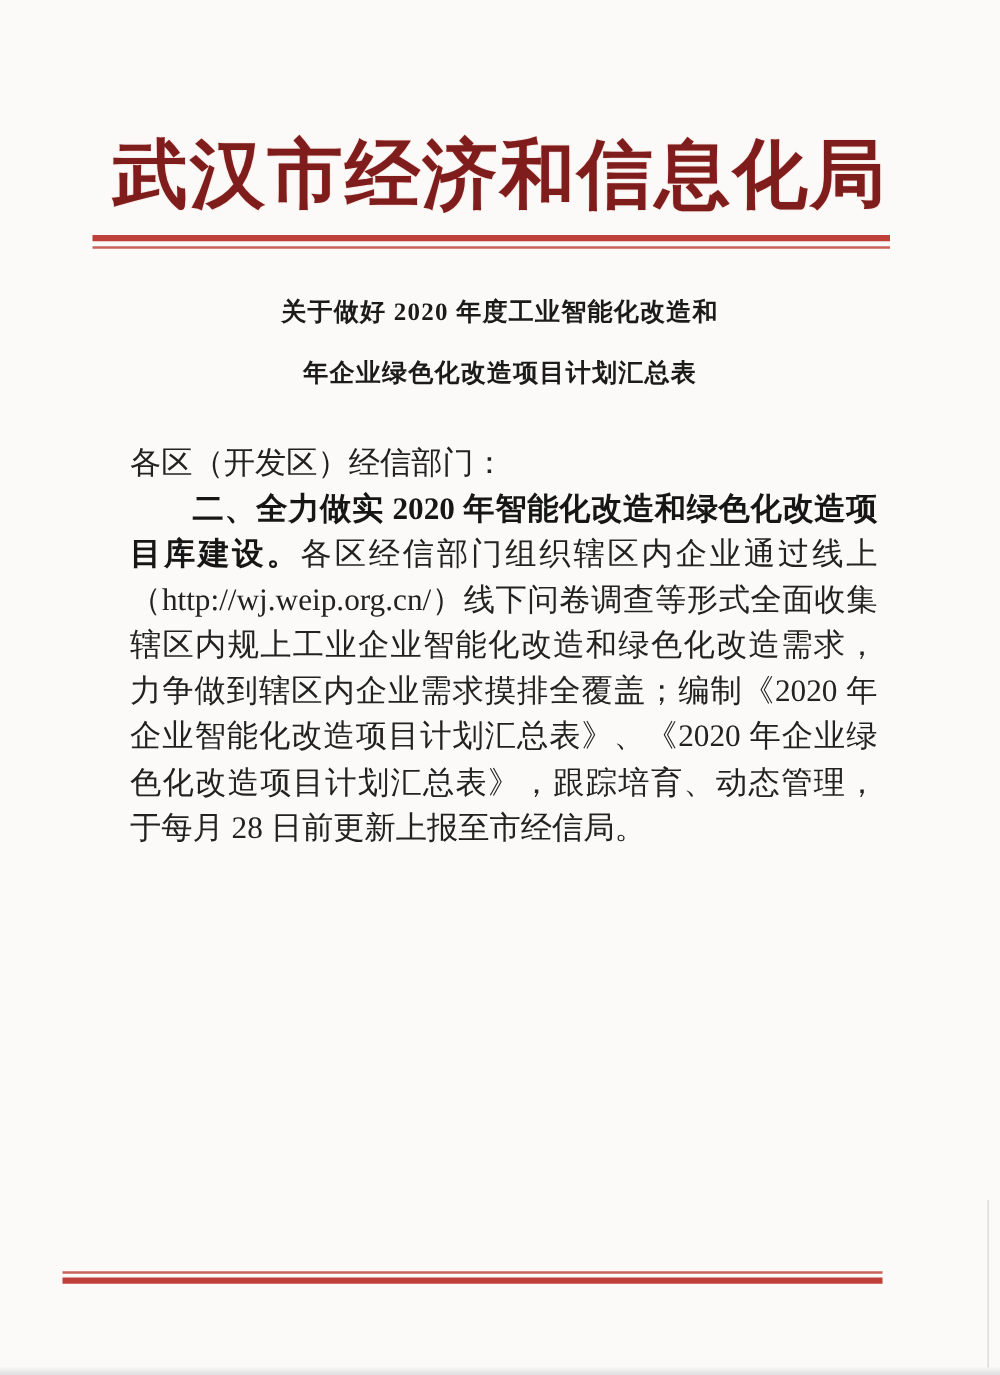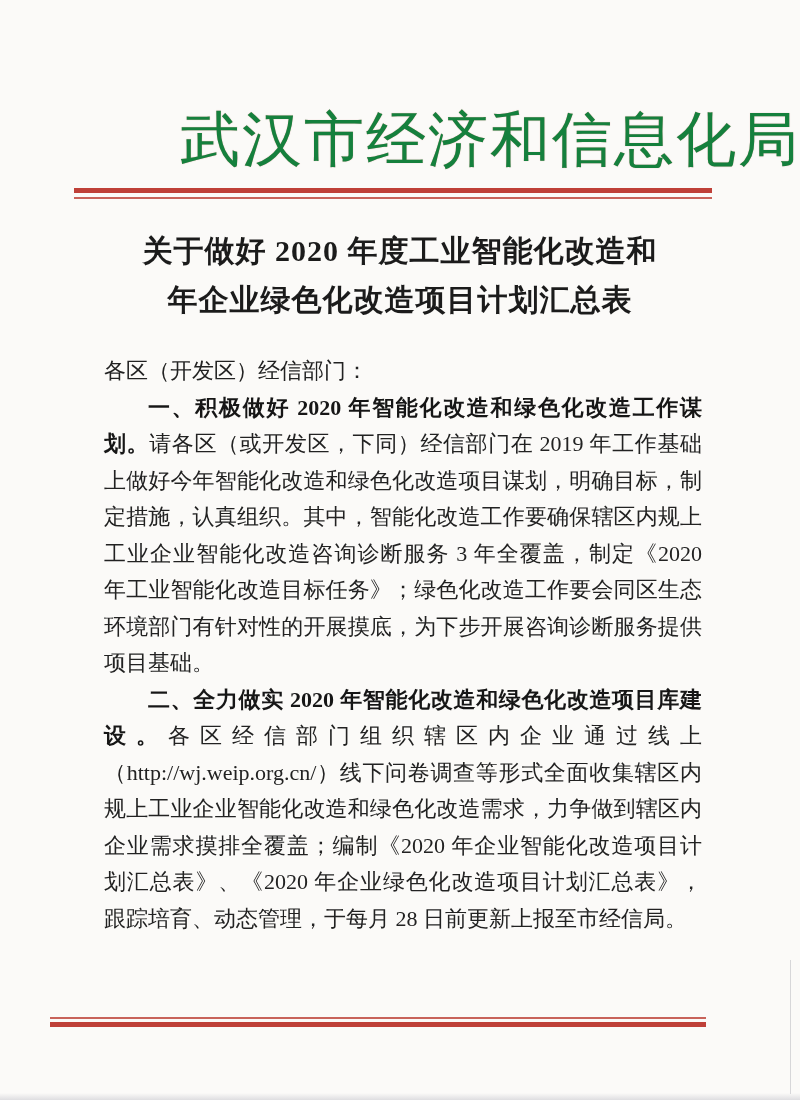--- a/index.html
+++ b/index.html
@@ -28,26 +28,26 @@
     right: 9px; top: 960px; bottom: 6px;
     width: 1px;
     background: rgba(185,185,192,0.55);
   }
   
   .agency {
     position: absolute;
     top: 104px;
     left: 0;
     width: 100%;
-    text-align: right;
+    text-align: center;
     font-size: 60px;
     line-height: 72px;
-    font-weight: normal;
+    font-weight: bold;
     letter-spacing: 2px;
-    color: #15803d;
+    color: #7f1d1d;
     text-shadow: 0 0 1px rgba(196,58,49,0.45);
     white-space: nowrap;
   }
   
   .rule-top-thick {
     position: absolute;
     top: 188px; left: 74px;
     width: 638px; height: 5px;
     background: #bf4038;
   }
@@ -58,33 +58,33 @@
     background: #c8635a;
   }
   
   .doc-title {
     position: absolute;
     top: 226px;
     left: 0;
     width: 100%;
     margin: 0;
     text-align: center;
-    font-size: 30px;
+    font-size: 20px;
     line-height: 49px;
     font-weight: bold;
     color: #1b1b1b;
     letter-spacing: 1px;
   }
   
   .body-block {
     position: absolute;
     top: 353px;
     left: 104px;
     width: 598px;
-    font-size: 22px;
+    font-size: 25px;
     line-height: 36.5px;
     color: #222222;
     text-align: justify;
   }
   .body-block p {
     margin: 0;
     padding: 0;
   }
   p.salutation {
     text-indent: 0;
@@ -121,21 +121,20 @@
   <div class="rule-top-thin"></div>
 
   <h1 class="doc-title">
     <span>关于做好 2020 年度工业智能化改造和</span><br>
     <span>年企业绿色化改造项目计划汇总表</span>
   </h1>
 
   <div class="body-block">
     <p class="salutation">各区（开发区）经信部门：</p>
     <div id="body-paragraphs">
-        <p class="para"><b>一、积极做好 2020 年智能化改造和绿色化改造工作谋划。</b><span>请各区（或开发区，下同）经信部门在 2019 年工作基础上做好今年智能化改造和绿色化改造项目谋划，明确目标，制定措施，认真组织。其中，智能化改造工作要确保辖区内规上工业企业智能化改造咨询诊断服务 3 年全覆盖，制定《2020 年工业智能化改造目标任务》；绿色化改造工作要会同区生态环境部门有针对性的开展摸底，为下步开展咨询诊断服务提供项目基础。</span></p>
         <p class="para"><b>二、全力做实 2020 年智能化改造和绿色化改造项目库建设。</b><span>各区经信部门组织辖区内企业通过线上（http://wj.weip.org.cn/）线下问卷调查等形式全面收集辖区内规上工业企业智能化改造和绿色化改造需求，力争做到辖区内企业需求摸排全覆盖；编制《2020 年企业智能化改造项目计划汇总表》、《2020 年企业绿色化改造项目计划汇总表》，跟踪培育、动态管理，于每月 28 日前更新上报至市经信局。</span></p>
       </div>
   </div>
 
   <div class="rule-bottom-thin"></div>
   <div class="rule-bottom-thick"></div>
 
   <div class="scan-right-edge"></div>
   <div class="scan-bottom-edge"></div>
 

